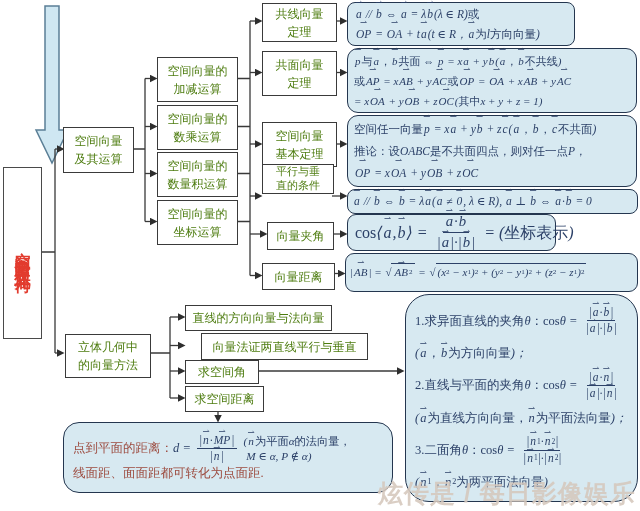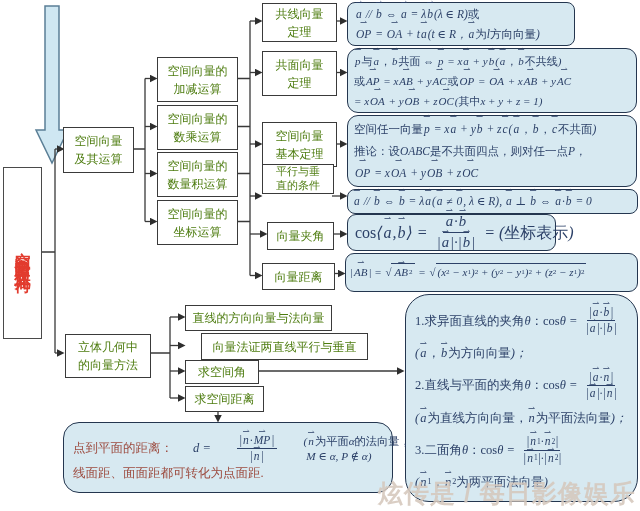--- a/index.html
+++ b/index.html
@@ -43,21 +43,21 @@
   #f2{left:347px;top:48px;width:290px;height:65px;font-size:11px;border-radius:11px;padding:1px 6px;}
   #f2 .fline{line-height:20px;}
   #f3{left:347px;top:115px;width:290px;height:72px;font-size:11.5px;border-radius:11px;padding:8px 6px;}
   #f3 .fline{line-height:22px;}
   #f4{left:347px;top:189px;width:291px;height:25px;font-size:11.5px;border-radius:8px;padding:0 5px;}
   #f5{left:347px;top:214px;width:209px;height:37px;border-radius:9px;}
   #f6{left:345px;top:253px;width:293px;height:39px;font-size:11px;border-radius:9px;padding:0 4px;}
   #f7{left:405px;top:294px;width:233px;height:208px;border-radius:24px;justify-content:space-around;padding:6px 9px;font-size:12.5px;}
   #f7 .fline{line-height:1.35;}
   #f8{left:63px;top:422px;width:330px;height:71px;border-radius:16px;font-size:12.5px;padding:3px 9px;}
-  #f8 .fline{line-height:1.4;gap:20px;}
+  #f8 .fline{line-height:1.4;}
 
   .watermark{position:absolute;left:378px;top:477px;width:262px;font-size:25px;font-weight:bold;
     color:rgba(213,199,188,0.88);letter-spacing:1px;white-space:nowrap;}
 </style>
 </head>
 <body>
 
 <div class="canvas">
 
   <svg class="wires" viewBox="0 0 640 511">

